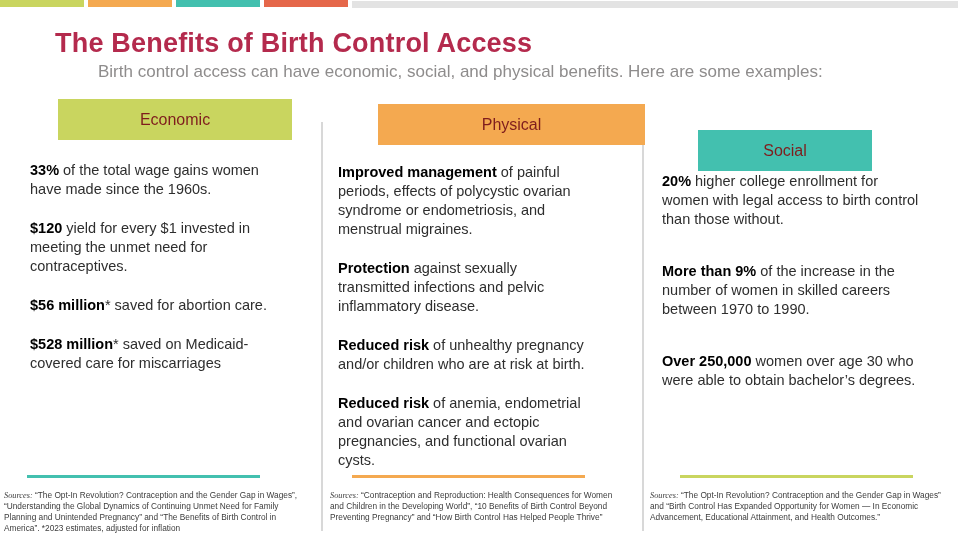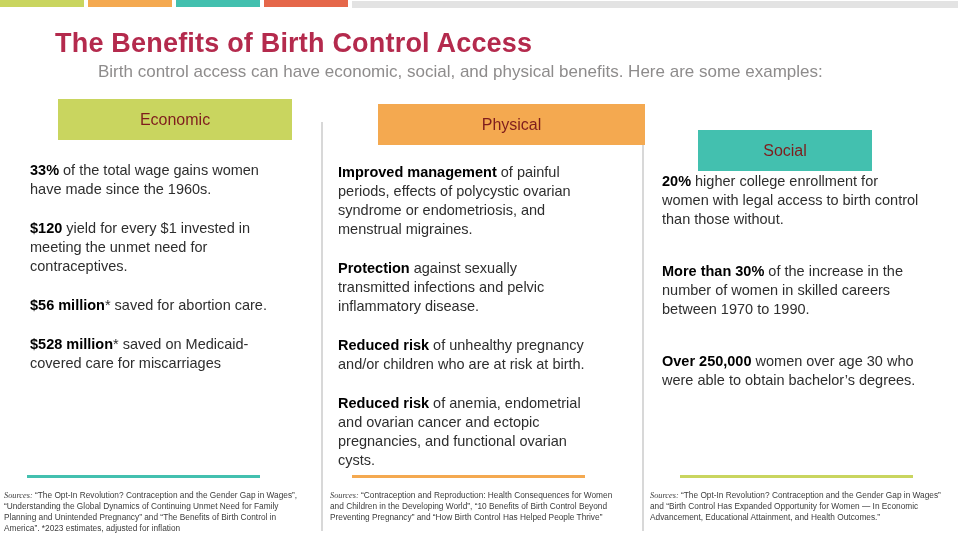--- a/index.html
+++ b/index.html
@@ -118,21 +118,21 @@
 and Children in the Developing World”, “10 Benefits of Birth Control Beyond
 Preventing Pregnancy” and “How Birth Control Has Helped People Thrive”</span></div>
   </div>
 
   <div>
     <div class="colheader social" style="background: rgb(67, 192, 175);">Social</div>
     <div class="factlist social">
         <p class="fact"><strong>20%</strong><span> higher college enrollment for
 women with legal access to birth control
 than those without.</span></p>
-        <p class="fact"><strong>More than 30%</strong><span> of the increase in the
+        <p class="fact"><strong>More than 9%</strong><span> of the increase in the
 number of women in skilled careers
 between 1970 to 1990.</span></p>
         <p class="fact"><strong>Over 250,000</strong><span> women over age 30 who
 were able to obtain bachelor’s degrees.</span></p>
       </div>
     <div class="srcline social" style="background: rgb(201, 213, 95);"></div>
     <div class="sources social"><span class="lbl">Sources:</span><span> “The Opt-In Revolution? Contraception and the Gender Gap in Wages”
 and “Birth Control Has Expanded Opportunity for Women — In Economic
 Advancement, Educational Attainment, and Health Outcomes.”</span></div>
   </div>

